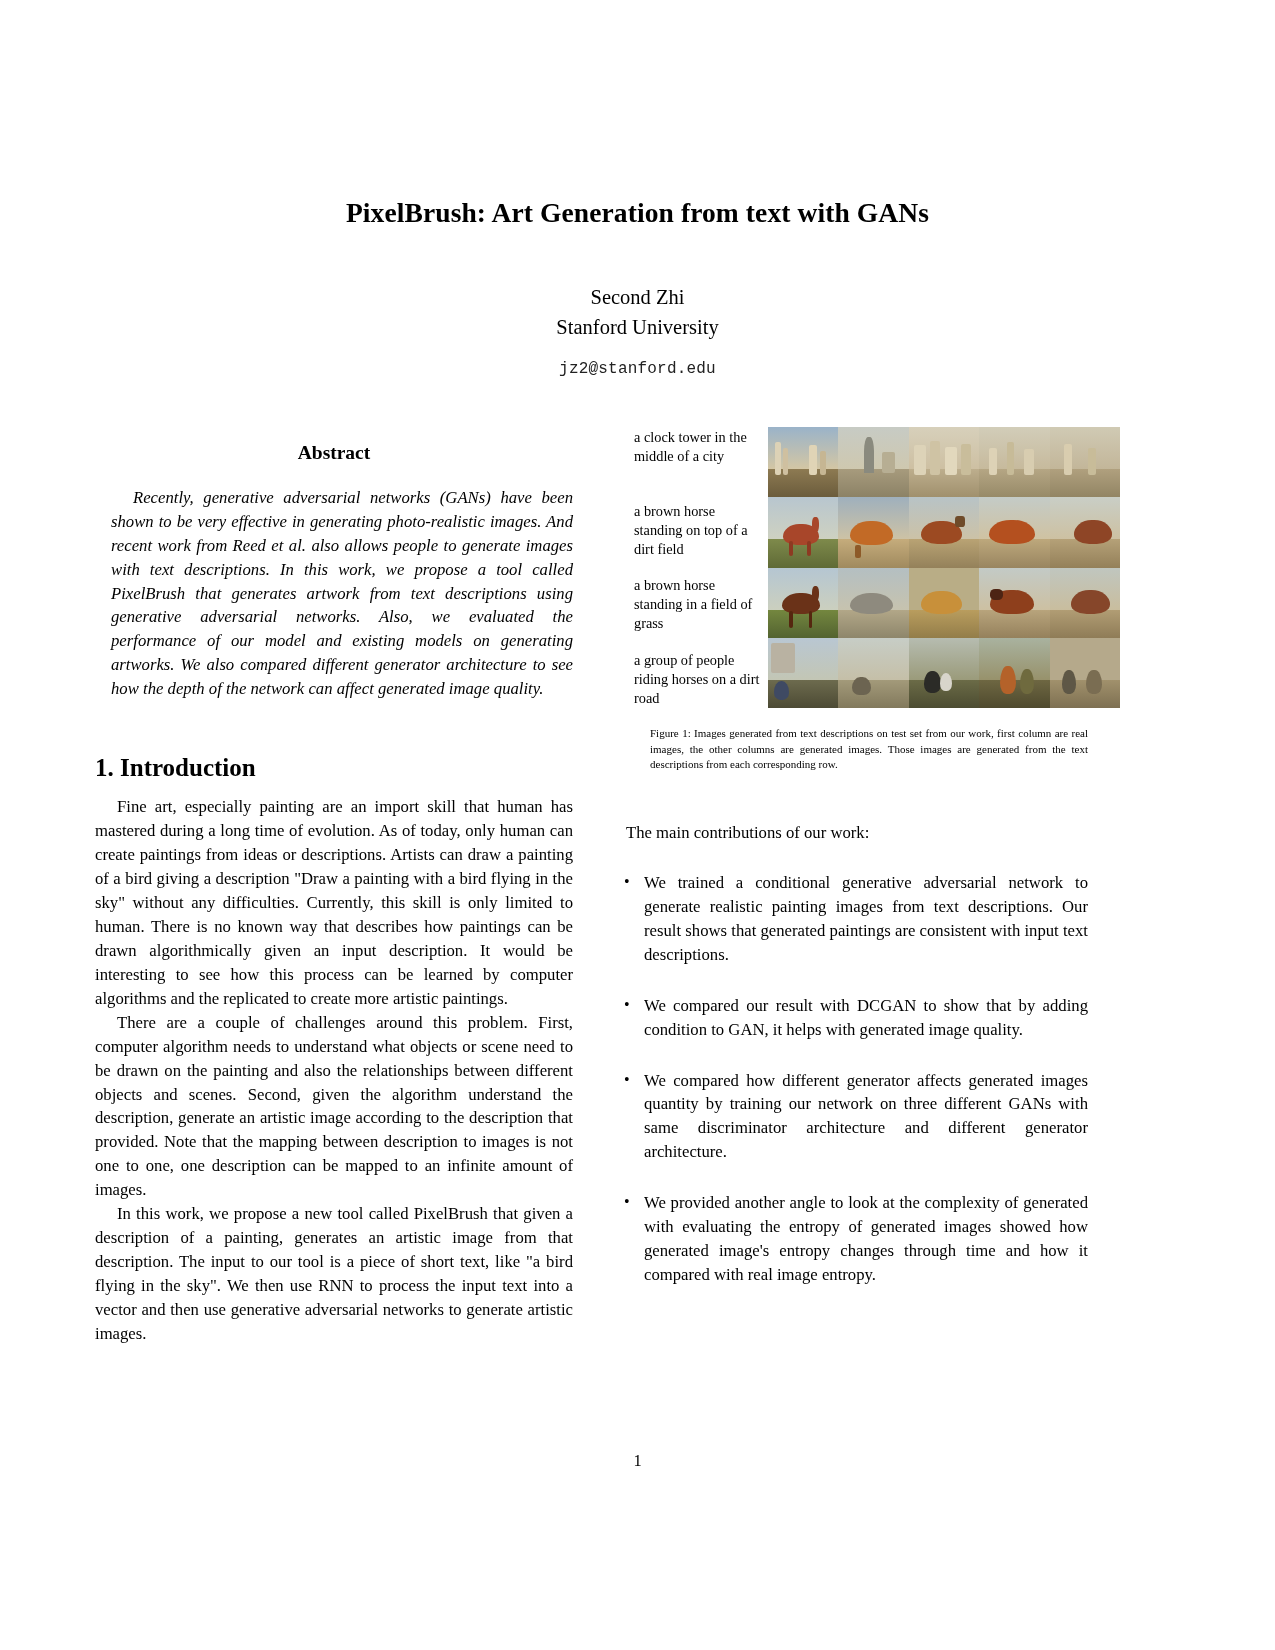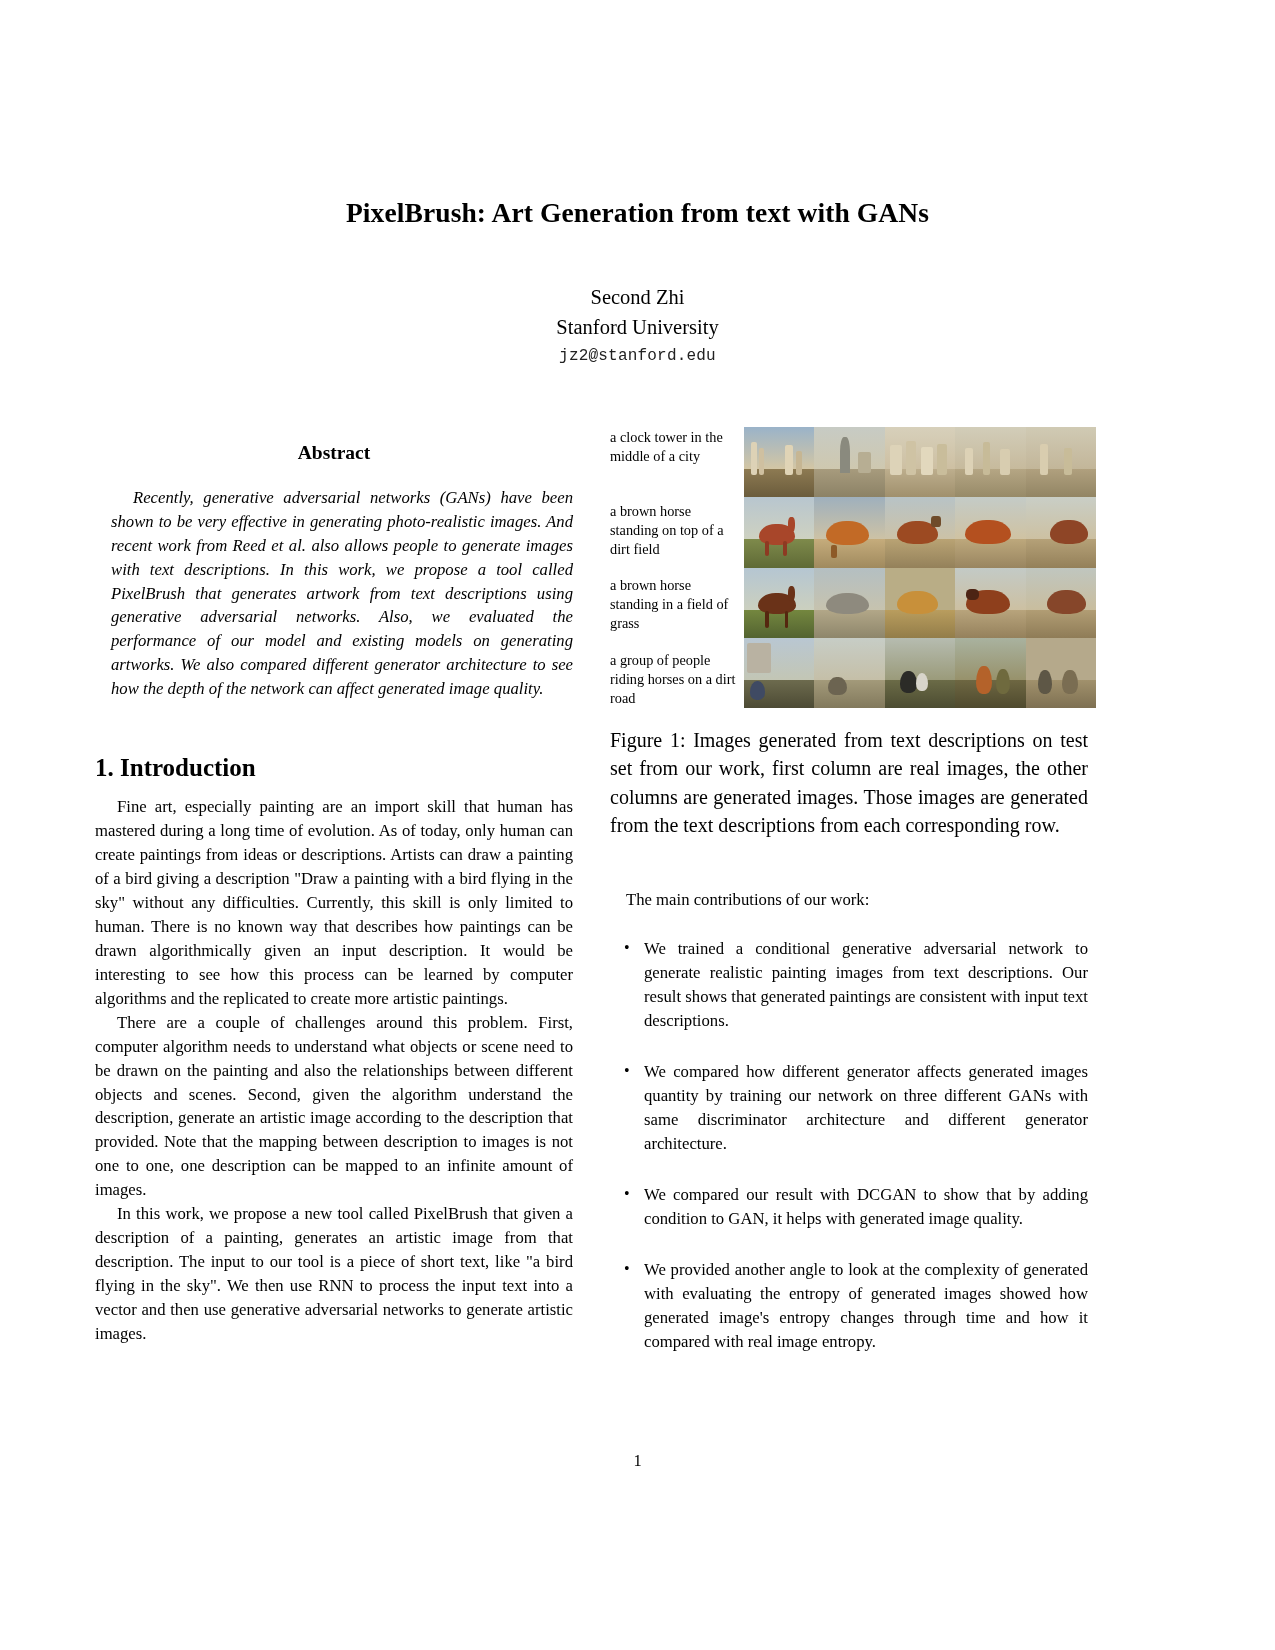--- a/index.html
+++ b/index.html
@@ -48,21 +48,21 @@
     line-height: 1.45;
   }
   #author-affiliation {
     font-size: 20.5px;
     line-height: 1.45;
   }
   #author-email {
     font-family: "Liberation Mono", "DejaVu Sans Mono", monospace;
     font-size: 16px;
     letter-spacing: 0.2px;
-    margin-top: 5px;
+    margin-top: 18px;
     color: #222;
   }
 
   
   .col-left {
     position: absolute;
     left: 95px;
     top: 442px;
     width: 478px;
   }
@@ -107,20 +107,21 @@
   }
 
   
   #figure-1 {
     position: relative;
     width: 478px;
   }
   .fig-grid-wrap {
     position: relative;
     height: 288px;
+    margin-left: 24px;
   }
   .fig-labels {
     position: absolute;
     left: 0;
     top: 0;
     width: 130px;
   }
   .fig-label {
     position: absolute;
     font-size: 14.3px;
@@ -141,24 +142,25 @@
   .fig-cell {
     position: relative;
     overflow: hidden;
   }
   .fig-cell .sky   { position:absolute; left:0; top:0; right:0; height:62%; }
   .fig-cell .ground{ position:absolute; left:0; bottom:0; right:0; height:40%; }
   .fig-cell .blob  { position:absolute; border-radius:46% 46% 40% 40% / 60% 60% 40% 40%; }
   .fig-cell .tower { position:absolute; border-radius:2px; }
 
   .fig-caption {
-    font-size: 20px;
+    font-size: 11px;
     line-height: 1.42;
     text-align: justify;
     margin-top: 20px;
+    margin-left: 40px;
   }
 
   .contrib-intro {
     font-size: 16.7px;
     line-height: 1.43;
     margin-top: 48px;
     text-indent: 16px;
   }
   ul.contrib-list {
     margin: 26px 0 0 0;
@@ -367,22 +369,22 @@
         </div>
       </div>
 
       <div class="fig-caption">Figure 1: Images generated from text descriptions on test set from our work, first column are real images, the other columns are generated images. Those images are generated from the text descriptions from each corresponding row.</div>
     </div>
 
     <div class="contrib-intro">The main contributions of our work:</div>
 
     <ul class="contrib-list">
       <li>We trained a conditional generative adversarial network to generate realistic painting images from text descriptions. Our result shows that generated paintings are consistent with input text descriptions.</li>
+      <li>We compared our result with DCGAN to show that by adding condition to GAN, it helps with generated image quality.</li>
       <li>We compared how different generator affects generated images quantity by training our network on three different GANs with same discriminator architecture and different generator architecture.</li>
-      <li>We compared our result with DCGAN to show that by adding condition to GAN, it helps with generated image quality.</li>
       <li>We provided another angle to look at the complexity of generated with evaluating the entropy of generated images showed how generated image's entropy changes through time and how it compared with real image entropy.</li>
     </ul>
 
   </div>
 
   <div id="page-number">1</div>
 
 </div>
 
 </body></html>

